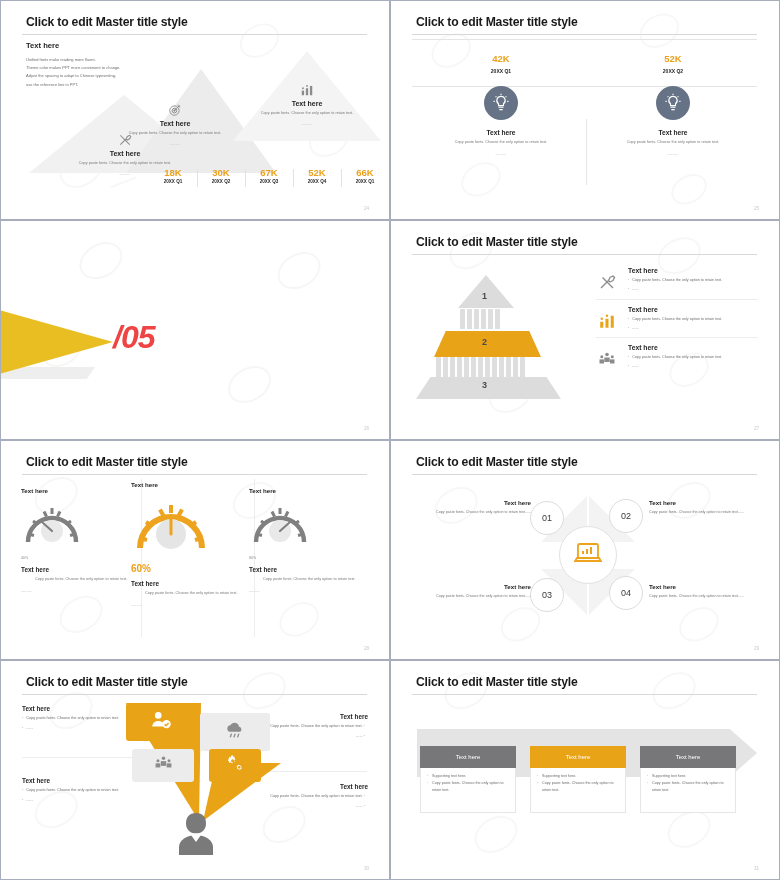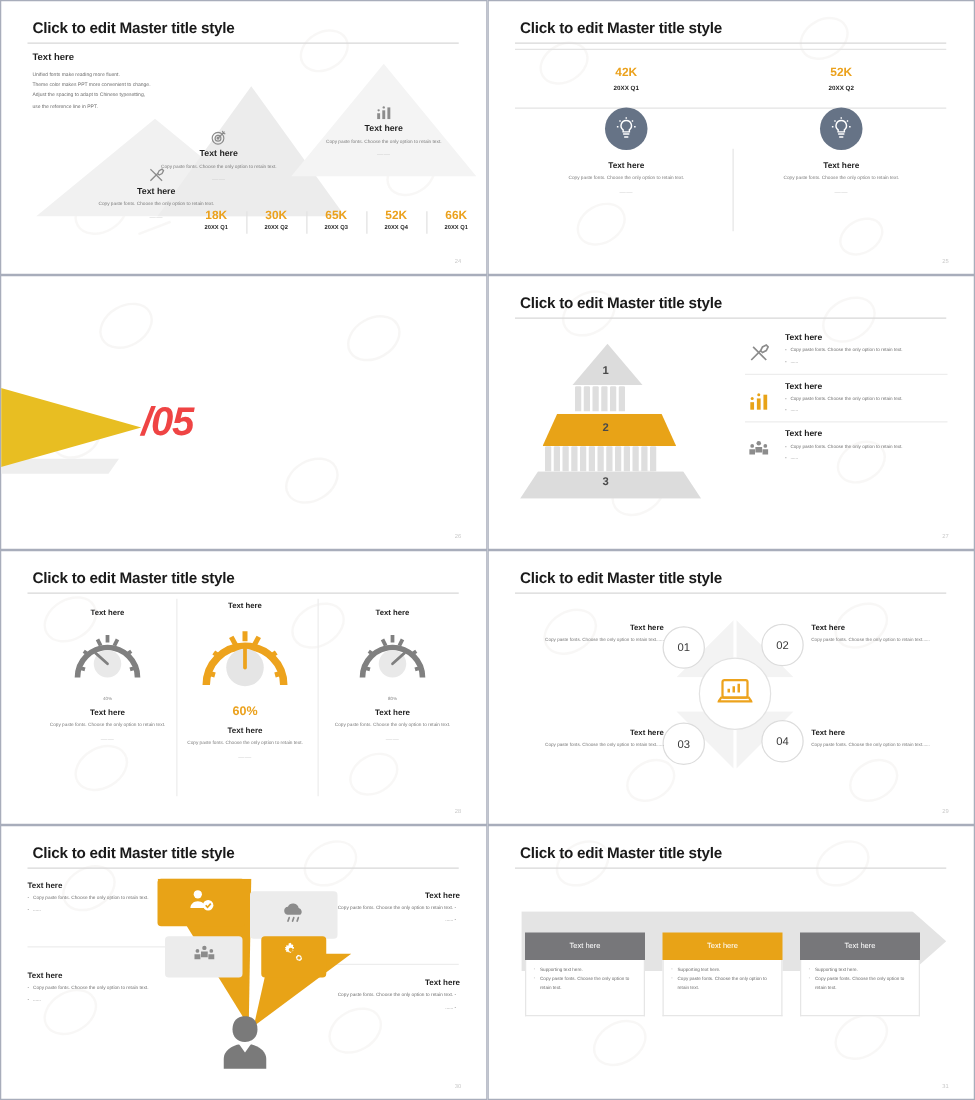--- a/index.html
+++ b/index.html
@@ -157,21 +157,21 @@
   .cols-b { left:20px; top:84px; }
   .p4-list { position:absolute; left:205px; top:46px; width:162px; }
   .p4-item { position:relative; padding:0 0 6px 32px; margin-bottom:6px; border-bottom:1px solid #ededed; }
   .p4-item:last-child { border-bottom:none; }
   .p4-ic { position:absolute; left:2px; top:6px; width:20px; height:18px; }
   .p4-item .h { font-size:6.8px; font-weight:bold; color:#1f1f1f; }
   .p4-item .b { font-size:3.7px; color:#707070; margin-top:3px; line-height:1.7; }
   .p4-item .b span.bl { color:#bdbdbd; margin-right:3px; }
 
   
-  .g-col { position:absolute; top:46px; width:130px; text-align:center; }
+  .g-col { position:absolute; top:46px; width:130px; text-align:left; }
   .g-col .top { font-size:6.2px; font-weight:bold; color:#1f1f1f; }
   .g-col .pct-sm { font-size:3.6px; color:#8a8a8a; margin-top:2px; }
   .g-col .pct-big { font-size:10px; color:#eba11c; font-weight:bold; margin-top:1px; }
   .g-col .h { font-size:6.4px; font-weight:bold; color:#1f1f1f; margin-top:6px; }
   .g-col .p { font-size:3.8px; color:#7b7b7b; line-height:1.85; margin-top:3px; padding:0 14px; }
   .g-col .d { margin-top:5px; }
   .g-div { position:absolute; top:38px; width:1px; height:158px; background:#ededed; }
 
   
   .q-node {
@@ -302,21 +302,21 @@
     <div class="kpi-row">
       <div class="kpi">
         <div class="v">18K</div>
         <div class="l">20XX Q1</div>
         </div>
       <div class="kpi">
         <div class="v">30K</div>
         <div class="l">20XX Q2</div>
         </div>
       <div class="kpi">
-        <div class="v">65K</div>
+        <div class="v">67K</div>
         <div class="l">20XX Q3</div>
         </div>
       <div class="kpi">
         <div class="v">52K</div>
         <div class="l">20XX Q4</div>
         </div>
       <div class="kpi">
         <div class="v">66K</div>
         <div class="l">20XX Q1</div>
         </div>

